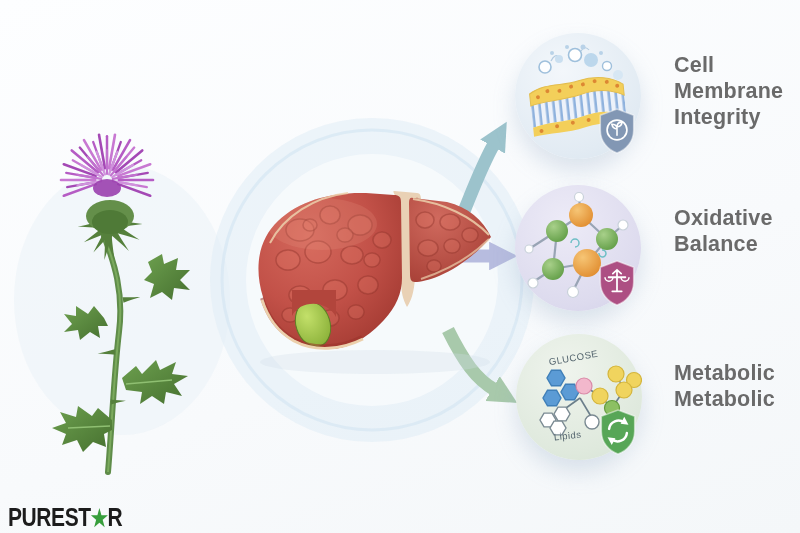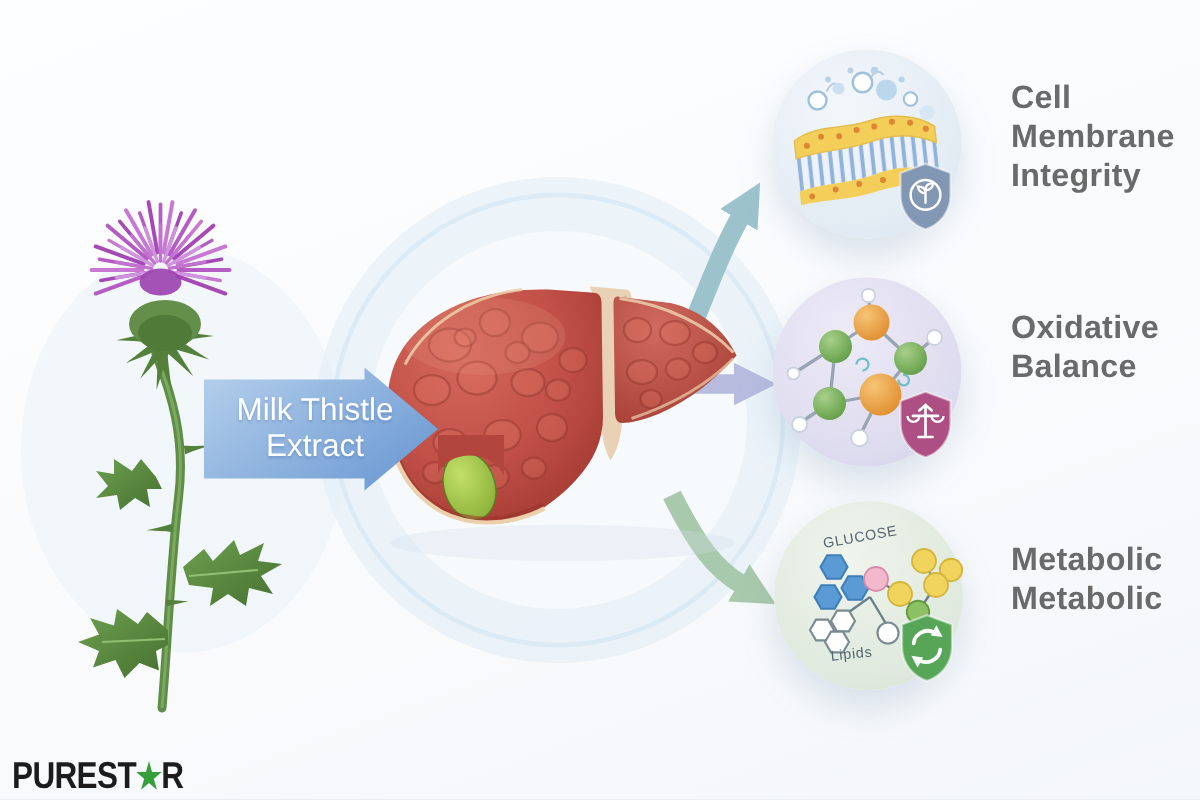--- a/index.html
+++ b/index.html
@@ -195,35 +195,20 @@
       </g>
 
       <path d="M270 243 C284 216 314 197 348 193" stroke="#ecd0ac" stroke-width="2" fill="none" opacity="0.85"></path>
       <path d="M262 298 C268 316 276 329 293 339 C314 350 340 348 362 337" stroke="#9a332b" stroke-width="4" fill="none" opacity="0.55"></path>
       <path d="M262 300 C268 318 277 331 294 341 C315 352 341 350 363 339" stroke="#ecd0ac" stroke-width="2.8" fill="none"></path>
       <path d="M413 199 C444 203 472 217 489 235" stroke="#ecd0ac" stroke-width="2" fill="none" opacity="0.85"></path>
       <path d="M489 239 C472 256 448 270 421 279" stroke="#ecd0ac" stroke-width="2" fill="none" opacity="0.7"></path>
     </g>
   </svg>
 
-  <div class="extract-arrow">
-    <svg width="162" height="88" viewBox="0 0 162 88">
-      <defs>
-        <linearGradient id="agrad" x1="0" y1="0" x2="1" y2="0.7">
-          <stop offset="0" stop-color="#b6d0ec"></stop>
-          <stop offset="1" stop-color="#6f9cd4"></stop>
-        </linearGradient>
-      </defs>
-      <path d="M3 11 H110 V3 L159 44 L110 85 V77 H3 Z" fill="url(#agrad)"></path>
-    </svg>
-    <div class="lbl">
-      <span>Milk Thistle</span>
-      <span>Extract</span>
-    </div>
-  </div>
 
   <div class="benefit-circle c1">
     <svg class="icon" width="126" height="126" viewBox="0 0 126 126">
       <defs>
         <pattern id="mstripe" width="7" height="34" patternUnits="userSpaceOnUse">
           <rect width="7" height="34" fill="#edf2fa"></rect>
           <rect x="2.4" width="2.6" height="34" fill="#8fb2dd"></rect>
         </pattern>
       </defs>
       <g stroke="#b3cbe0" stroke-width="1.2" fill="none">

